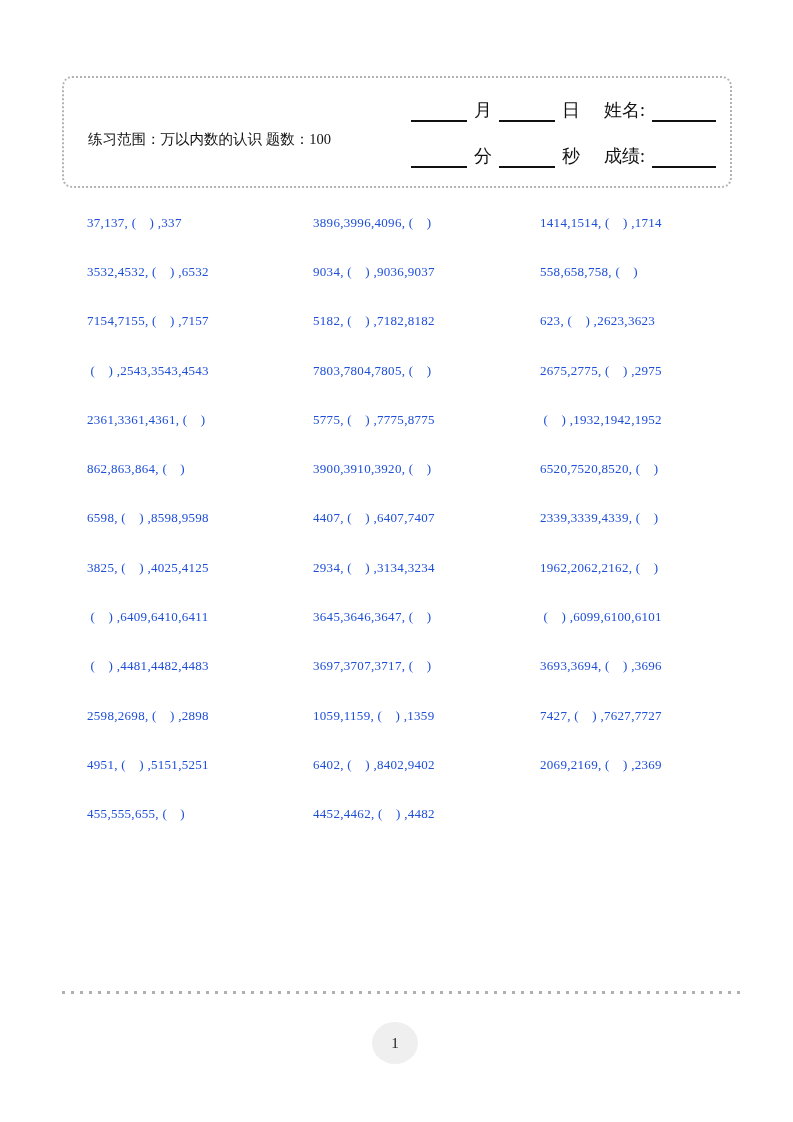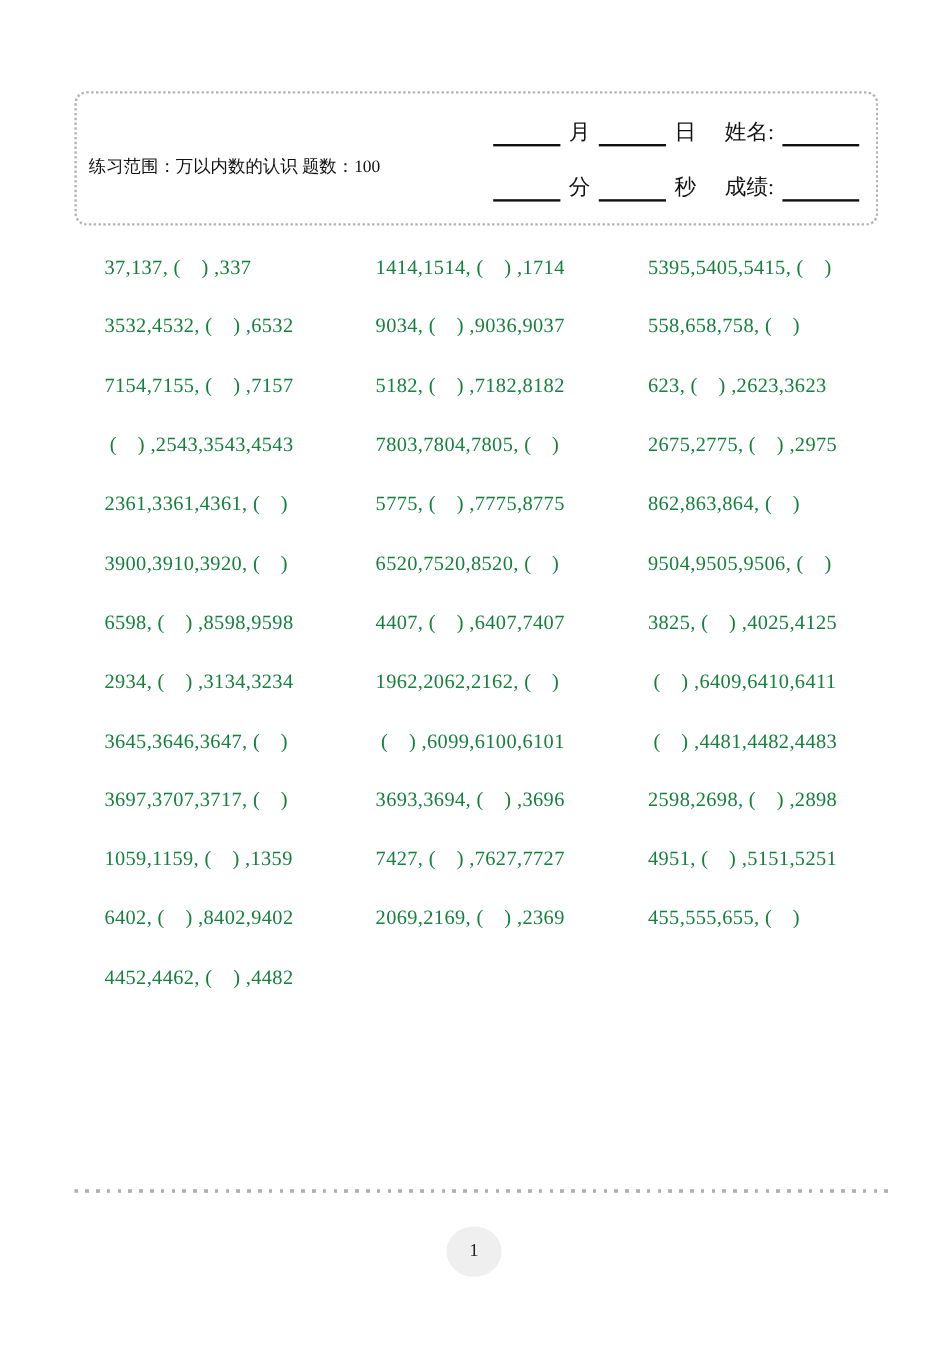--- a/index.html
+++ b/index.html
@@ -7,42 +7,42 @@
     position:relative; width:793px; height:1122px; margin:0 auto;
     background:#ffffff; overflow:hidden;
     font-family:"Liberation Serif", serif; color:#1a1a1a;
   }
   
   .header-box {
     position:absolute; left:62px; top:76px; width:670px; height:112px;
     border:2px dotted #b3b3b3; border-radius:10px; box-sizing:border-box;
   }
   .range-text {
-    position:absolute; left:10px; top:50px; width:256px;
+    position:absolute; left:24px; top:50px; width:256px;
     font-size:14.5px; line-height:1.55; color:#111111;
   }
   .fill-rows { position:absolute; right:14px; top:18px; }
   .fill-row {
     display:flex; align-items:flex-end; justify-content:flex-end;
     font-size:18px; color:#111111; height:26px; margin-bottom:20px;
   }
   .blank {
     display:inline-block; width:56px; height:17px;
     border-bottom:2.5px solid #111111; margin:0 7px;
   }
   .blank.wide { width:64px; margin-right:0; }
   .gap { display:inline-block; width:24px; }
   
   .problems {
     position:absolute; left:87px; top:198px; width:648px;
     display:grid; grid-template-columns:226px 227px 1fr;
     grid-auto-rows:49.3px; align-items:center;
   }
   .cell {
-    font-size:17px; letter-spacing:0.3px; color:#15803d;
+    font-size:13px; letter-spacing:0.3px; color:#1d4ed8;
     white-space:pre;
   }
   
   .dotted-divider {
     position:absolute; left:62px; top:991px; width:678px; height:3px;
     background:repeating-linear-gradient(90deg,#b0b0b0 0 3px,transparent 3px 9px);
   }
   .page-badge {
     position:absolute; left:372px; top:1022px; width:46px; height:42px;
     background:#efefef; border-radius:50%;
@@ -75,39 +75,40 @@
         <span>秒</span>
         <span class="gap"></span>
         <span>成绩:</span>
         <span class="blank wide"></span>
       </div>
     </div>
   </div>
 
   <div class="problems" id="problems-grid">
       <div class="cell">37,137, (　) ,337</div>
+      <div class="cell">3896,3996,4096, (　)</div>
       <div class="cell">1414,1514, (　) ,1714</div>
-      <div class="cell">5395,5405,5415, (　)</div>
       <div class="cell">3532,4532, (　) ,6532</div>
       <div class="cell">9034, (　) ,9036,9037</div>
       <div class="cell">558,658,758, (　)</div>
       <div class="cell">7154,7155, (　) ,7157</div>
       <div class="cell">5182, (　) ,7182,8182</div>
       <div class="cell">623, (　) ,2623,3623</div>
       <div class="cell"> (　) ,2543,3543,4543</div>
       <div class="cell">7803,7804,7805, (　)</div>
       <div class="cell">2675,2775, (　) ,2975</div>
       <div class="cell">2361,3361,4361, (　)</div>
       <div class="cell">5775, (　) ,7775,8775</div>
+      <div class="cell"> (　) ,1932,1942,1952</div>
       <div class="cell">862,863,864, (　)</div>
       <div class="cell">3900,3910,3920, (　)</div>
       <div class="cell">6520,7520,8520, (　)</div>
-      <div class="cell">9504,9505,9506, (　)</div>
       <div class="cell">6598, (　) ,8598,9598</div>
       <div class="cell">4407, (　) ,6407,7407</div>
+      <div class="cell">2339,3339,4339, (　)</div>
       <div class="cell">3825, (　) ,4025,4125</div>
       <div class="cell">2934, (　) ,3134,3234</div>
       <div class="cell">1962,2062,2162, (　)</div>
       <div class="cell"> (　) ,6409,6410,6411</div>
       <div class="cell">3645,3646,3647, (　)</div>
       <div class="cell"> (　) ,6099,6100,6101</div>
       <div class="cell"> (　) ,4481,4482,4483</div>
       <div class="cell">3697,3707,3717, (　)</div>
       <div class="cell">3693,3694, (　) ,3696</div>
       <div class="cell">2598,2698, (　) ,2898</div>

